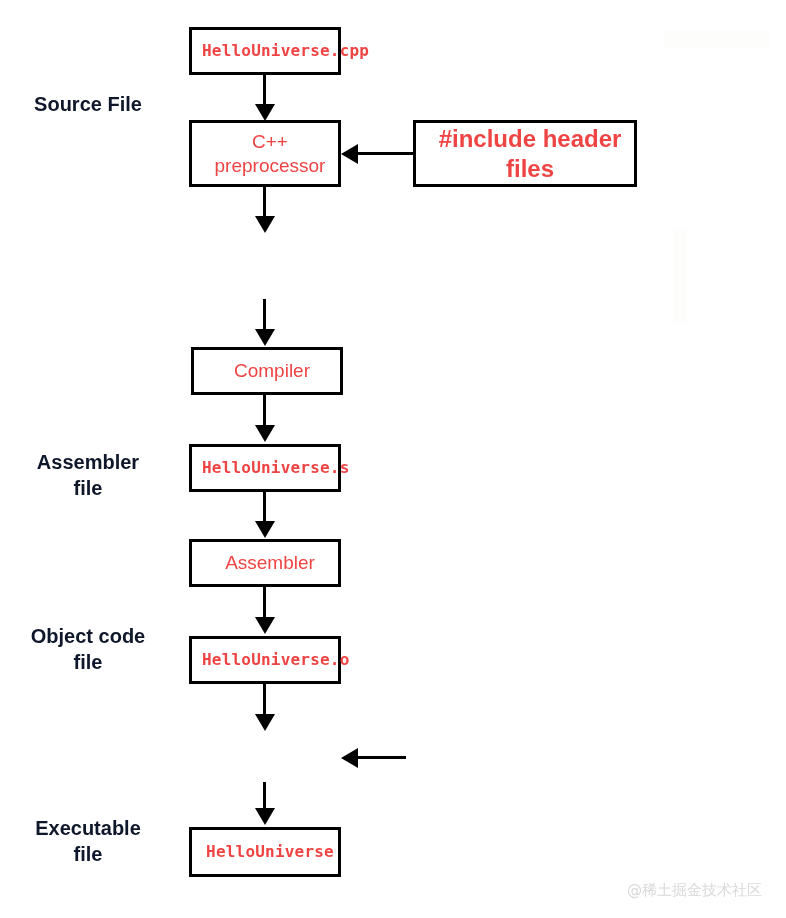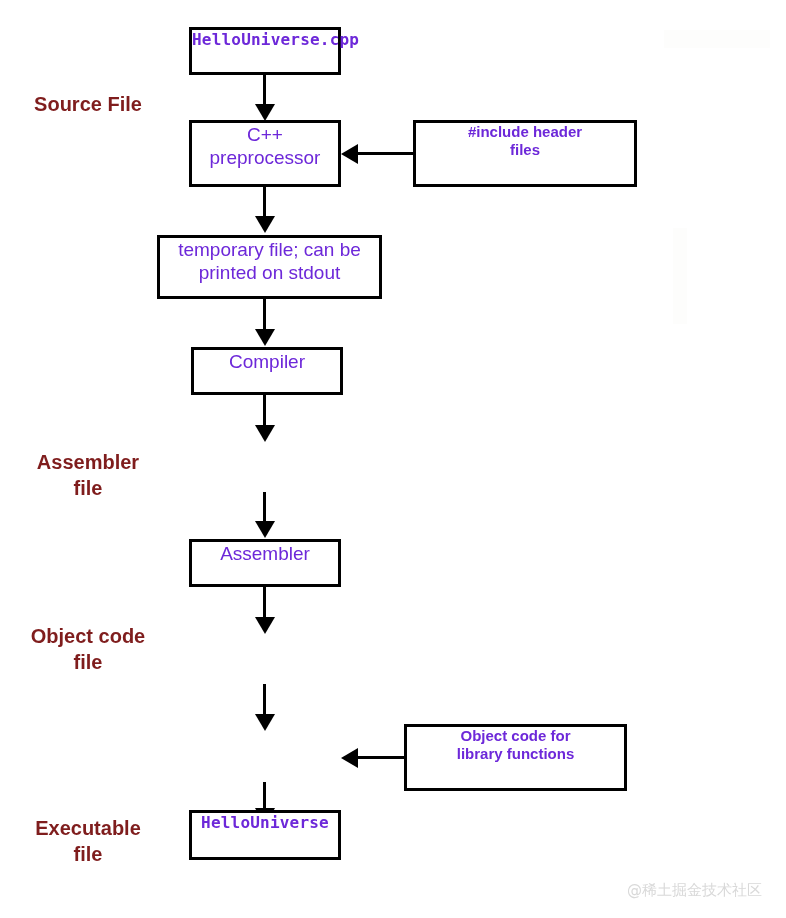--- a/index.html
+++ b/index.html
@@ -19,25 +19,26 @@
     overflow: hidden;
   }
 
   
   .node {
     position: absolute;
     box-sizing: border-box;
     border: 3px solid #000000;
     background: #ffffff;
     display: flex;
-    align-items: flex-start;
+    align-items: center;
     justify-content: center;
     text-align: center;
-    color: #6d28d9;
+    color: #ef4444;
     line-height: 1.22;
+    padding-left: 10px;
   }
   .node .txt {
     display: block;
     width: 100%;
     white-space: pre-line;
   }
 
   
   .mono .txt {
     font-family: "DejaVu Sans Mono", "Liberation Mono", monospace;
@@ -46,30 +47,30 @@
     letter-spacing: .2px;
   }
   .sans .txt {
     font-family: "Liberation Sans", sans-serif;
     font-weight: 400;
     font-size: 19px;
   }
   .sans-bold .txt {
     font-family: "Liberation Sans", sans-serif;
     font-weight: 700;
-    font-size: 15px;
+    font-size: 24px;
   }
 
   
   .stage-label {
     position: absolute;
     font-family: "Liberation Sans", sans-serif;
     font-weight: 700;
     font-size: 20px;
-    color: #7f1d1d;
+    color: #0f172a;
     text-align: center;
     line-height: 1.28;
     white-space: pre-line;
     width: 160px;
     left: 8px;
   }
 
   
   .vline {
     position: absolute;
@@ -144,63 +145,61 @@
     <span class="txt">#include header
 files</span>
   </div>
 
   <div class="hline" style="left:358px; top:152px; width:56px;"></div>
   <div class="arrow-left" style="left:341px; top:144px;"></div>
 
   <div class="vline" style="left:263px; top:187px; height:38px;"></div>
   <div class="arrow-down" style="left:255px; top:216px;"></div>
 
-  <div class="node sans" style="left:157px; top:235px; width:225px; height:64px;">
-    <span class="txt">temporary file; can be
-printed on stdout</span>
-  </div>
 
   <div class="vline" style="left:263px; top:299px; height:39px;"></div>
   <div class="arrow-down" style="left:255px; top:329px;"></div>
 
   <div class="node sans" style="left:191px; top:347px; width:152px; height:48px;">
     <span class="txt">Compiler</span>
   </div>
 
   <div class="vline" style="left:263px; top:395px; height:38px;"></div>
   <div class="arrow-down" style="left:255px; top:425px;"></div>
 
+  <div class="node mono" style="left:189px; top:444px; width:152px; height:48px;">
+    <span class="txt">HelloUniverse.s</span>
+  </div>
 
   <div class="vline" style="left:263px; top:492px; height:38px;"></div>
   <div class="arrow-down" style="left:255px; top:521px;"></div>
 
   <div class="node sans" style="left:189px; top:539px; width:152px; height:48px;">
     <span class="txt">Assembler</span>
   </div>
 
   <div class="vline" style="left:263px; top:587px; height:38px;"></div>
   <div class="arrow-down" style="left:255px; top:617px;"></div>
 
+  <div class="node mono" style="left:189px; top:636px; width:152px; height:48px;">
+    <span class="txt">HelloUniverse.o</span>
+  </div>
 
   <div class="vline" style="left:263px; top:684px; height:38px;"></div>
   <div class="arrow-down" style="left:255px; top:714px;"></div>
 
 
-  <div class="node sans-bold" style="left:404px; top:724px; width:223px; height:67px;">
-    <span class="txt">Object code for
-library functions</span>
-  </div>
 
   <div class="hline" style="left:358px; top:756px; width:48px;"></div>
   <div class="arrow-left" style="left:341px; top:748px;"></div>
 
   <div class="vline" style="left:263px; top:782px; height:34px;"></div>
   <div class="arrow-down" style="left:255px; top:808px;"></div>
 
-  <div class="node mono" style="left:189px; top:810px; width:152px; height:50px;">
+  <div class="node mono" style="left:189px; top:827px; width:152px; height:50px;">
     <span class="txt">HelloUniverse</span>
   </div>
 
   <div class="wm-faint" style="left:664px; top:30px; width:106px; height:18px;"></div>
   <div class="wm-faint" style="left:673px; top:228px; width:14px; height:96px;"></div>
 
   <div class="watermark" style="left:627px; top:869px;margin-top:12px;">@稀土掘金技术社区</div>
 
 </div>
 

